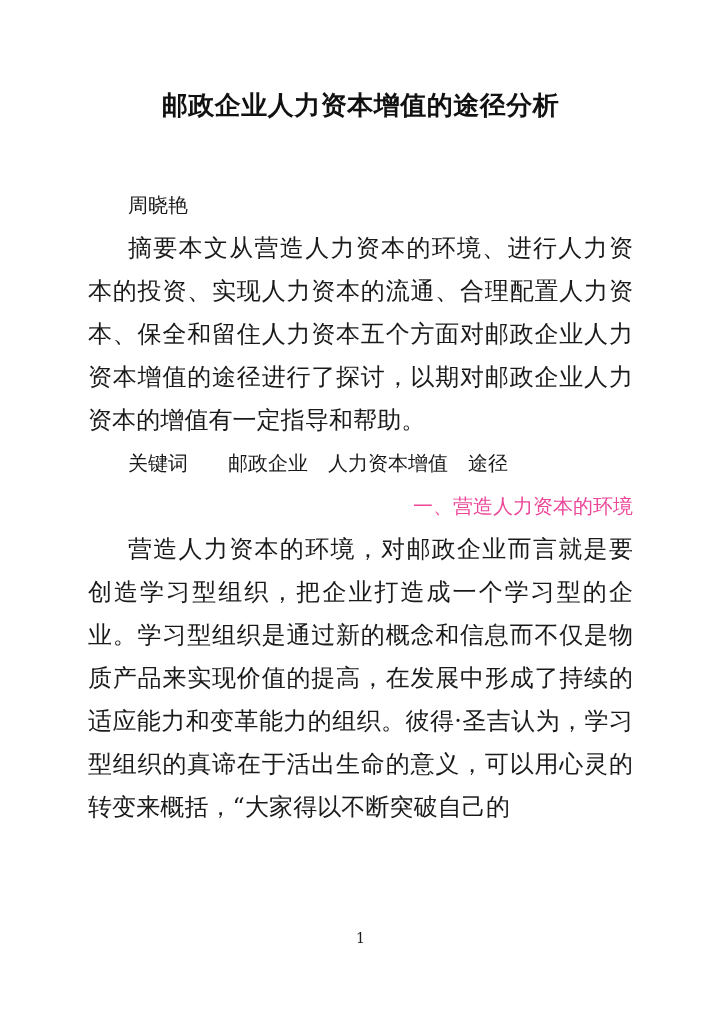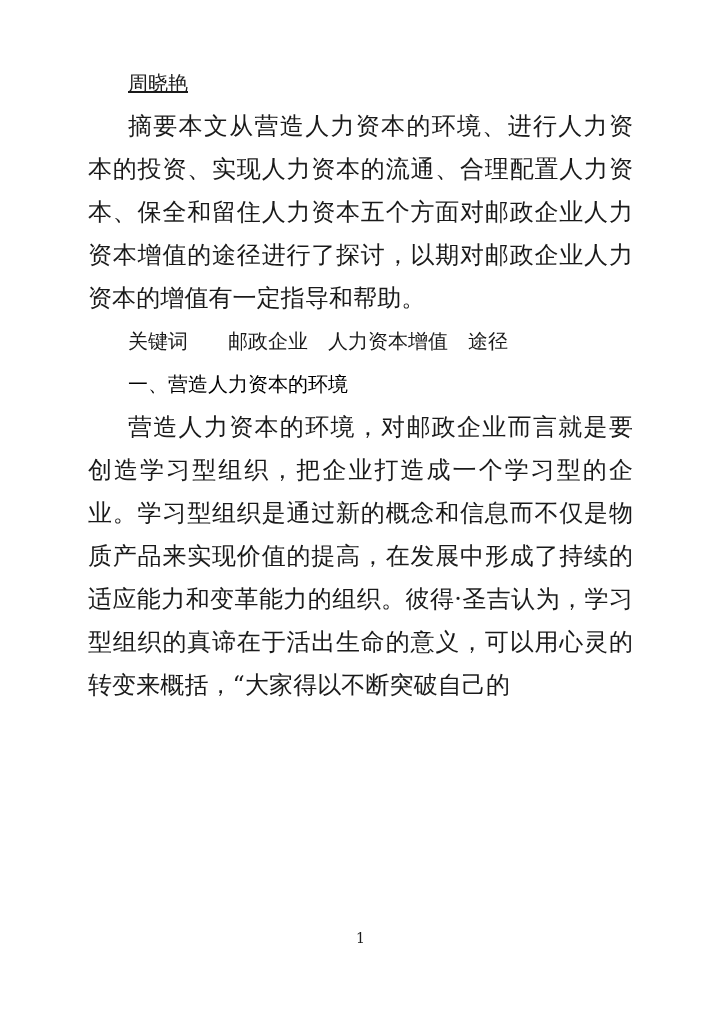--- a/index.html
+++ b/index.html
@@ -34,21 +34,20 @@
     padding-top: 88px;
     color: #111111;
   }
   .author {
     font-size: 20px;
     line-height: 43px;
     text-indent: 40px;
     margin: 0;
     padding-top: 62px;
     color: #1a1a1a;
-    text-decoration: underline;
   }
   .para {
     font-size: 24px;
     line-height: 43px;
     text-align: justify;
     text-align-last: left;
     text-indent: 40px;
     margin: 0;
     color: #1a1a1a;
     letter-spacing: 0.1px;
@@ -60,40 +59,42 @@
     margin: 0;
     white-space: pre;
     color: #1a1a1a;
     font-family: Liberation Serif, serif;
   }
   .section-heading {
     font-size: 20px;
     line-height: 43px;
     text-indent: 40px;
     margin: 0;
-    color: #000000;
+    color: #ec4899;
+    text-align: right;
   }
   .page-number {
     position: absolute;
     left: 0;
     right: 0;
     top: 930px;
     text-align: center;
     font-size: 14px;
     font-family: "DejaVu Serif", "Liberation Serif", serif;
     color: #1a1a1a;
   }
 </style>
 </head>
 <body>
 
 <div class="page">
 
   <div class="content">
 
+    <h1 class="doc-title">邮政企业人力资本增值的途径分析</h1>
 
     <p class="author">周晓艳</p>
 
     <p class="para">摘要本文从营造人力资本的环境、进行人力资本的投资、实现人力资本的流通、合理配置人力资本、保全和留住人力资本五个方面对邮政企业人力资本增值的途径进行了探讨，以期对邮政企业人力资本的增值有一定指导和帮助。</p>
 
     <p class="keywords">关键词　　邮政企业　人力资本增值　途径</p>
 
 
     <p class="section-heading">一、营造人力资本的环境</p>
 

